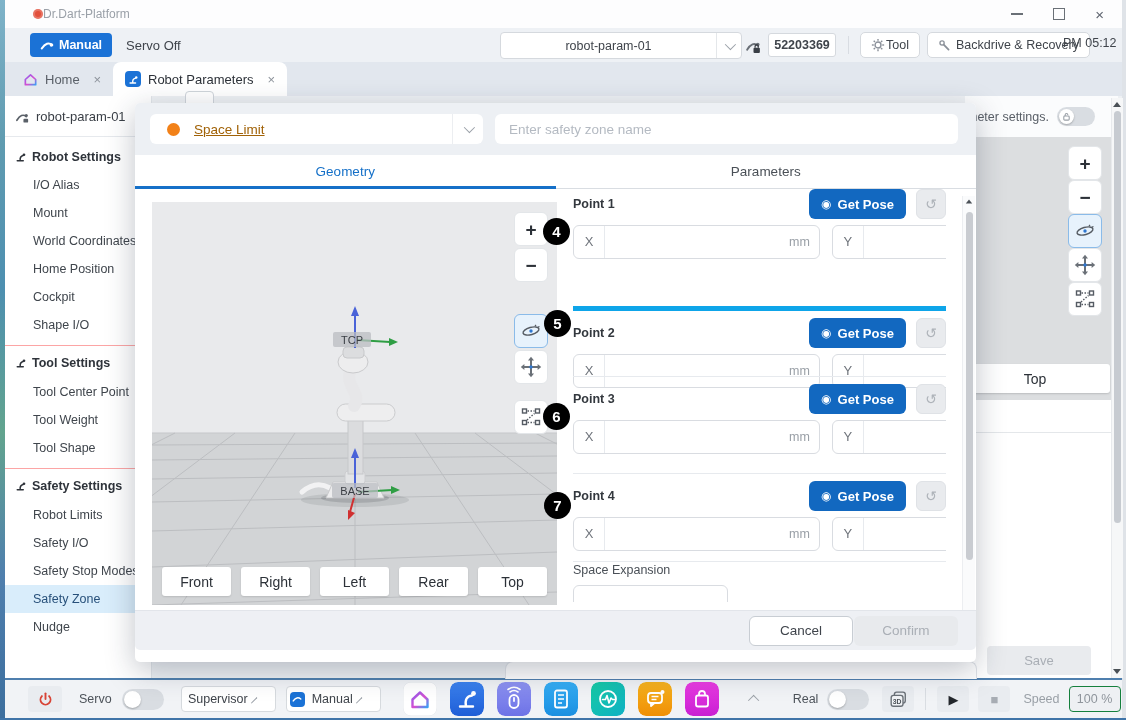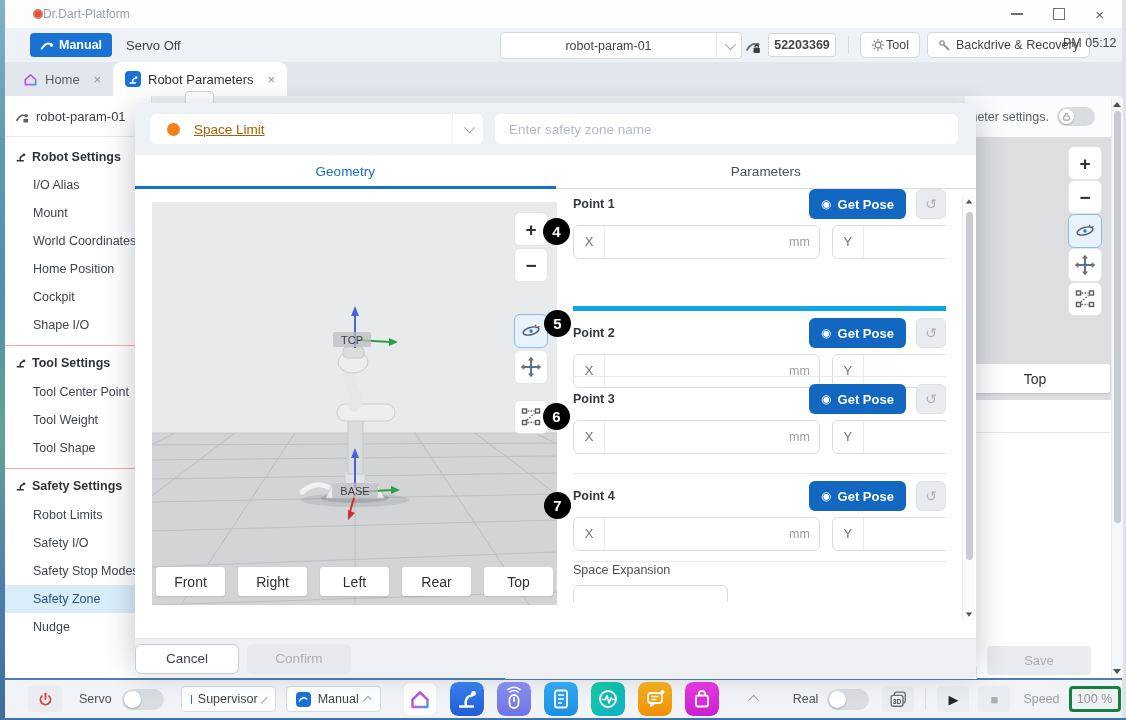--- a/index.html
+++ b/index.html
@@ -86,21 +86,21 @@
   .m-name{position:absolute;left:360px;top:11px;width:463px;height:30px;background:#fff;border-radius:6px;border:none;outline:none;padding:0 14px;font-size:13.5px;color:#3f444b;box-sizing:border-box;font-family:"Liberation Sans",sans-serif;}
   .m-name::placeholder{color:#b4bac2;}
   .m-tabs{position:absolute;left:0;top:52px;width:100%;height:34px;border-bottom:1px solid #d9dde2;display:flex;box-sizing:border-box;}
   .m-tab{flex:1;display:flex;align-items:center;justify-content:center;font-size:13.5px;color:#4a5057;position:relative;}
   .m-tab.on{color:#1570c8;}
   .m-tab.on::after{content:"";position:absolute;left:0;bottom:-1px;width:100%;height:3px;background:#1570c8;}
 
   .m-viewport{position:absolute;left:17px;top:99px;width:405px;height:403px;background:#e9eaec;overflow:hidden;}
   .m-tools{position:absolute;right:9px;top:10px;display:flex;flex-direction:column;z-index:4;}
   .m-tools .gap{height:2px;} .m-tools .gap2{height:8px;}
-  .view-row{position:absolute;left:0;bottom:9px;width:100%;display:flex;justify-content:space-between;padding:0 4px;box-sizing:border-box;z-index:4;}
+  .view-row{position:absolute;left:0;bottom:9px;width:100%;display:flex;justify-content:space-between;padding:0 10px;box-sizing:border-box;z-index:4;}
   .view-btn{width:69px;height:29px;background:#fff;border-radius:3px;display:flex;align-items:center;justify-content:center;font-size:14px;color:#2c3138;box-shadow:0 1px 2px rgba(0,0,0,.12);}
 
   .m-points{position:absolute;left:438px;top:79px;width:373px;height:420px;overflow:hidden;}
   .pblock{position:absolute;left:0;width:373px;}
   .pblock.b1{top:6px;} .pblock.b2{top:96px;border-top:5px solid #0ea5e9;padding-top:6px;margin-top:28px;}
   .pblock.b3{top:194px;border-top:1px solid #e7eaee;padding-top:6px;} .pblock.b4{top:291px;border-top:1px solid #e7eaee;padding-top:6px;}
   .phead{height:32px;display:flex;align-items:center;}
   .plabel{font-size:12.5px;font-weight:bold;color:#33383e;}
   .phead .sp{flex:1;}
   .btn-getpose{width:97px;height:30px;background:#1268c0;border-radius:6px;display:flex;align-items:center;justify-content:center;gap:6px;color:#fff;font-size:13px;font-weight:bold;}
@@ -110,40 +110,40 @@
   .coord{flex:1;height:34px;border:1px solid #d9dce1;border-radius:6px;display:flex;align-items:center;box-sizing:border-box;background:#fff;}
   .coord .ax{width:30px;text-align:center;font-size:13px;color:#70757c;border-right:1px solid #e7eaee;line-height:32px;}
   .coord input{flex:1;min-width:0;border:none;outline:none;font-size:13px;padding:0 4px;font-family:"Liberation Sans",sans-serif;}
   .coord .unit{font-size:12.5px;color:#9aa0a7;margin-right:9px;}
   .sexp-label{position:absolute;left:0;top:381px;font-size:12.5px;color:#4a5057;}
   .sexp-input{position:absolute;left:0;top:403px;width:155px;height:30px;border:1px solid #d9dce1;border-radius:6px;box-sizing:border-box;background:#fff;}
   .m-scroll{position:absolute;left:827px;top:93px;width:13px;height:424px;background:#fafbfc;border-left:1px solid #eceef1;box-sizing:border-box;}
   .m-scroll .thumb{position:absolute;left:3px;top:16px;width:7px;height:348px;background:#c9ccd1;border-radius:4px;}
   .m-scroll .tri-up{position:absolute;left:2px;top:3px;transform:scale(.8);}
   .m-scroll .tri-down{position:absolute;left:2px;bottom:3px;transform:scale(.8);}
-  .m-foot{position:absolute;left:0;top:535px;width:100%;height:40px;background:#eef0f4;border-top:1px solid #e2e5ea;border-radius:0 0 5px 5px;display:flex;align-items:center;justify-content:flex-start;gap:8px;padding-right:18px;box-sizing:border-box;}
+  .m-foot{position:absolute;left:0;top:507px;width:100%;height:40px;background:#eef0f4;border-top:1px solid #e2e5ea;border-radius:0 0 5px 5px;display:flex;align-items:center;justify-content:flex-end;gap:1px;padding-right:18px;box-sizing:border-box;}
   .btn-cancel{width:104px;height:30px;background:#fff;border:1px solid #c8cdd3;border-radius:6px;display:flex;align-items:center;justify-content:center;font-size:13.5px;color:#3f444b;box-sizing:border-box;}
   .btn-confirm{width:104px;height:30px;background:#e8eaed;border-radius:6px;display:flex;align-items:center;justify-content:center;font-size:13.5px;color:#aaafb6;}
 
   
   .badge{position:absolute;width:27px;height:27px;border-radius:50%;background:#000;color:#fff;display:flex;align-items:center;justify-content:center;font-size:15px;font-weight:bold;z-index:50;}
 
   
   .bluebar{position:absolute;left:0;top:678px;width:100%;height:2px;background:#4f7fae;}
   .statusbar{position:absolute;left:0;top:680px;width:100%;height:38px;background:#f1f3f6;display:flex;align-items:center;}
   .sq-btn{width:34px;height:26px;background:#e9ecf0;border-radius:4px;display:flex;align-items:center;justify-content:center;}
   .toggle{width:42px;height:21px;border-radius:11px;background:#d9dde2;position:relative;flex:none;}
   .toggle .knob{position:absolute;left:2px;top:2px;width:17px;height:17px;border-radius:50%;background:#fff;box-shadow:0 1px 2px rgba(0,0,0,.25);display:flex;align-items:center;justify-content:center;}
-  .pill{height:26px;background:#fff;border:1px solid #d6dade;border-radius:4px;display:flex;align-items:center;gap:7px;padding:0 9px;font-size:12.5px;color:#3f444b;box-sizing:border-box;justify-content:flex-end;}
+  .pill{height:26px;background:#fff;border:1px solid #d6dade;border-radius:4px;display:flex;align-items:center;gap:7px;padding:0 19px;font-size:12.5px;color:#3f444b;box-sizing:border-box;justify-content:flex-end;}
   .blue-dot{width:9px;height:9px;border-radius:50%;background:#1b72d6;}
   .dock{display:flex;gap:13px;align-items:center;}
   .dock-ic{width:34px;height:34px;border-radius:8px;flex:none;}
   .sb-label{font-size:12.5px;color:#4d535a;}
   .sb-label.dim{color:#9aa0a7;}
-  .speed-box{width:52px;height:26px;background:#eef0f3;border:3px solid #15803d;border-radius:4px;display:flex;align-items:center;justify-content:center;font-size:12.5px;color:#8f959c;box-sizing:border-box;}
+  .speed-box{width:52px;height:26px;background:#eef0f3;border:1px solid #15803d;border-radius:4px;display:flex;align-items:center;justify-content:center;font-size:12.5px;color:#8f959c;box-sizing:border-box;}
   .v-div{width:1px;height:22px;background:#d9dde2;}
 </style>
 </head>
 <body>
 
 <div class="screen">
   <div class="edge-strip"></div>
   <div class="win">
 
     <div class="titlebar">

